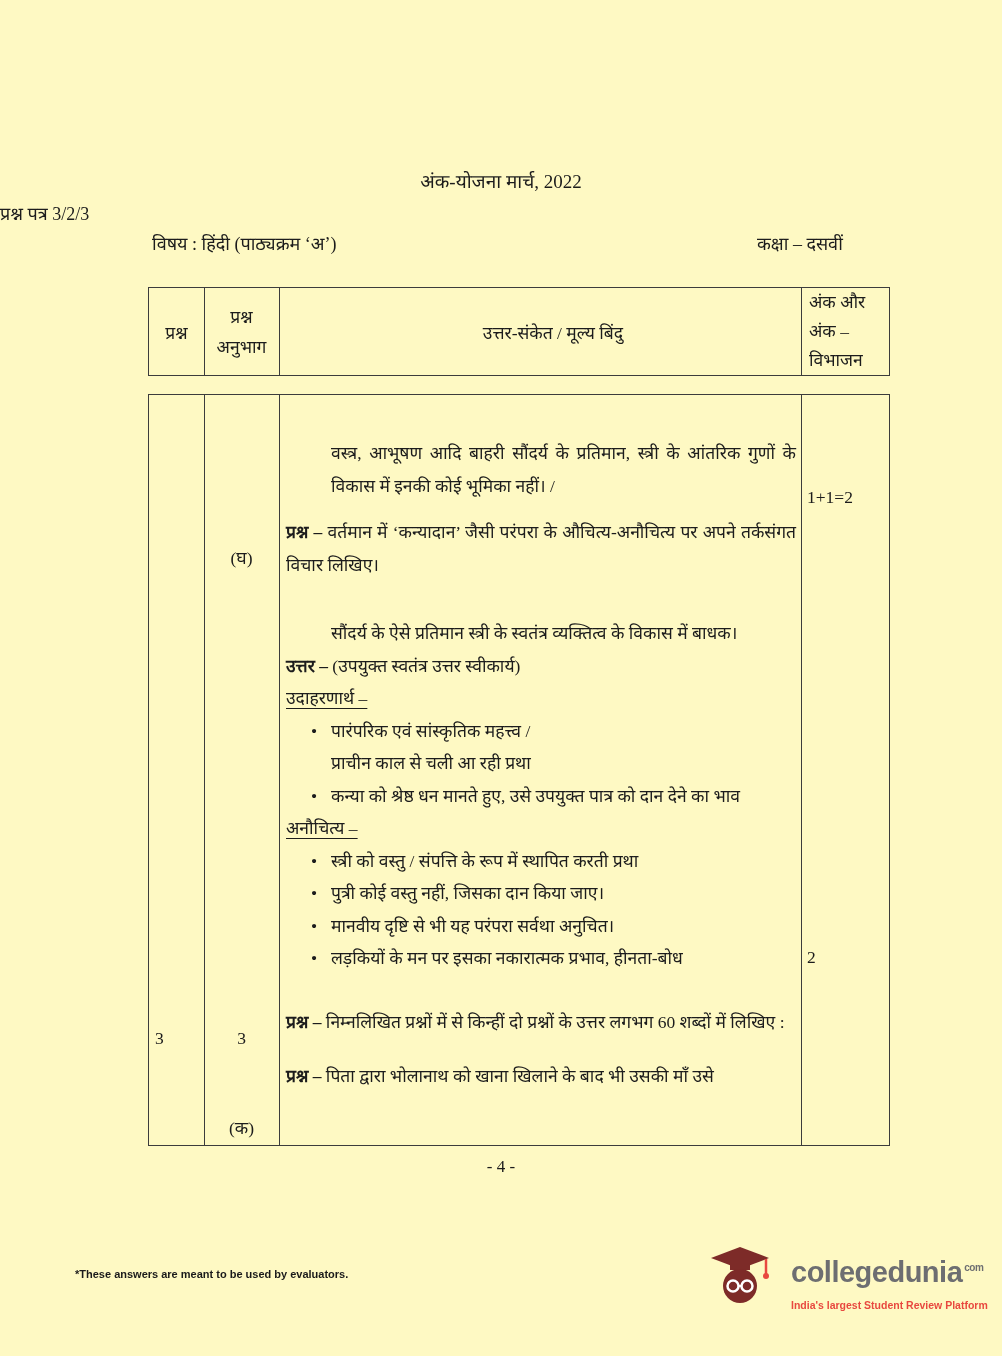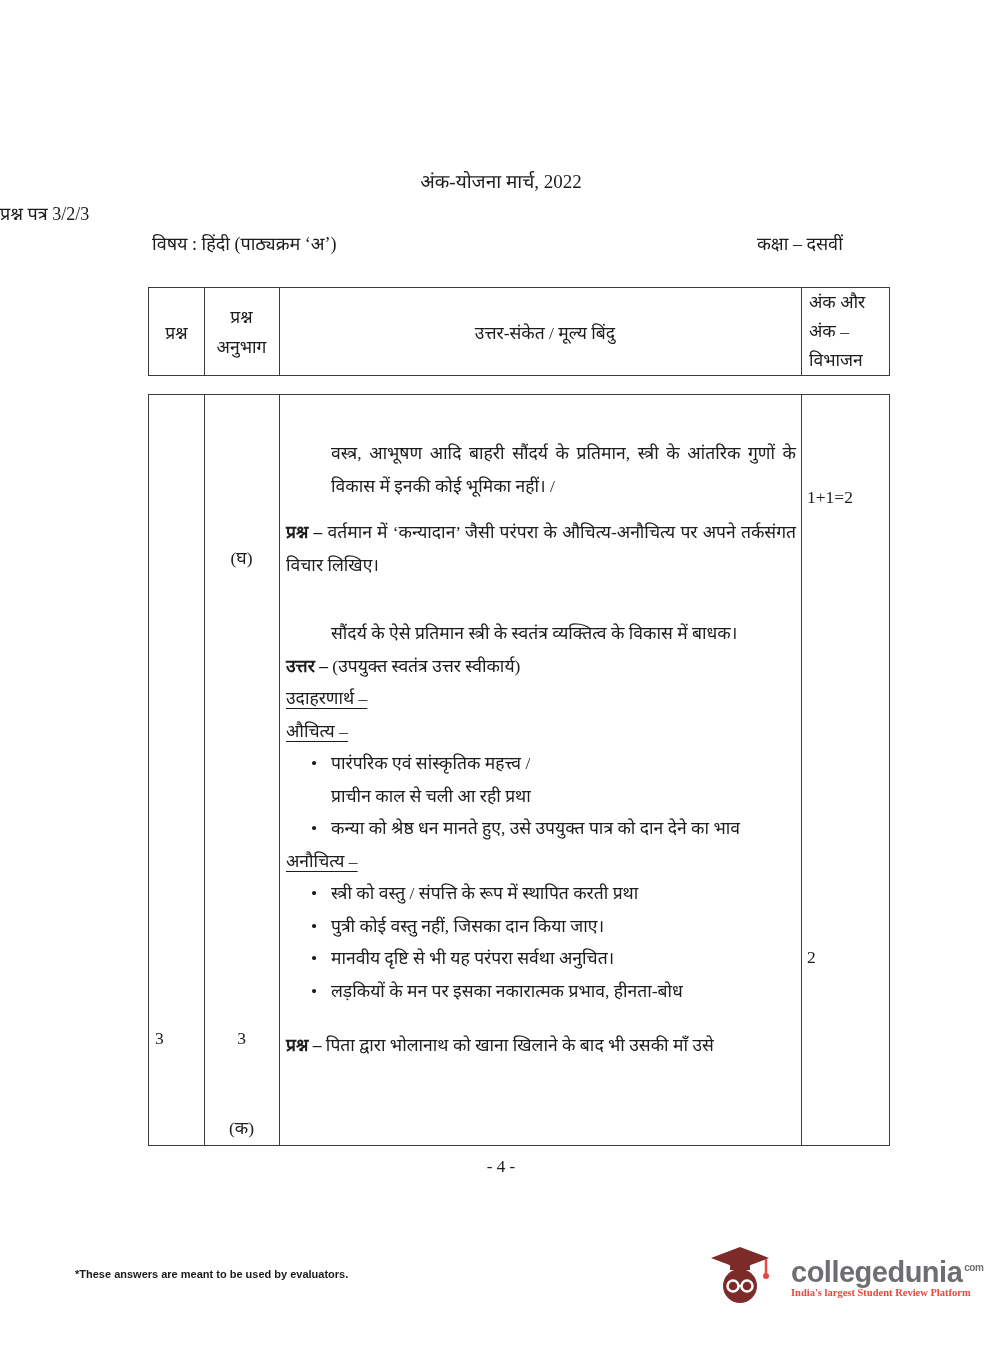--- a/index.html
+++ b/index.html
@@ -1,35 +1,35 @@
 <!DOCTYPE html>
 <html><head>
 <meta charset="utf-8">
 <style>
   * { margin:0; padding:0; box-sizing:border-box; }
   body { background:#e9e9e9; }
   .page {
     position:relative; width:1002px; height:1356px; margin:0 auto;
-    background:#ffffff; color:#1c1c1c; overflow:hidden;
+    background:#fef9c3; color:#1c1c1c; overflow:hidden;
     font-family:"Liberation Serif","DejaVu Serif",serif;
   }
   .doc-title   { position:absolute; top:168px; left:0; width:100%; text-align:center; font-size:19px; }
   .doc-paper   { position:absolute; top:201px; left:0; width:100%; text-align:left; font-size:18px; }
   .doc-subject { position:absolute; top:231px; left:152px; font-size:18px; }
   .doc-class   { position:absolute; top:231px; left:757px; font-size:18px; }
 
   .thead-box { position:absolute; left:148px; top:287px; width:742px; height:89px; border:1.5px solid #3c3c3c; }
   .tbody-box { position:absolute; left:148px; top:394px; width:742px; height:752px; border:1.5px solid #3c3c3c; }
   .vline { position:absolute; top:0; bottom:0; width:0; border-left:1.5px solid #3c3c3c; }
   .v1 { left:55px; } .v2 { left:130px; } .v3 { left:652px; }
 
   .th { position:absolute; top:0; height:100%; font-size:17.5px; }
   .th-q { left:0; width:55px; display:flex; align-items:center; justify-content:center; }
   .th-s { left:55px; width:75px; display:flex; flex-direction:column; align-items:center; justify-content:center; line-height:30px; }
-  .th-a { left:130px; width:522px; display:flex; align-items:center; justify-content:center;padding-left:10px; }
+  .th-a { left:138px; width:522px; display:flex; align-items:center; justify-content:center;padding-left:10px; }
   .th-m { left:652px; width:90px; display:flex; flex-direction:column; justify-content:center; padding-left:8px; line-height:29px; }
 
   .lbl   { position:absolute; font-size:17.5px; }
   .lbl-gha   { left:55px; width:75px; top:150px; text-align:center; }
   .lbl-q3num { left:6px;  width:49px; top:633px; }
   .lbl-q3sec { left:55px; width:75px; top:633px; text-align:center; }
   .lbl-ka    { left:55px; width:75px; top:720px; text-align:center; }
   .marks { position:absolute; left:658px; font-size:17.5px; }
   .marks-1 { top:92px; }
   .marks-2 { top:552px; }
@@ -49,21 +49,21 @@
   .btext { flex:1; text-align:justify; }
 
   .page-num { position:absolute; top:1157px; left:0; width:100%; text-align:center; font-size:17px; }
   .footnote { position:absolute; left:75px; top:1268px; font-family:"Liberation Sans","DejaVu Sans",sans-serif; font-size:11px; font-weight:bold; color:#1a1a1a; }
 
   .brand { position:absolute; left:708px; top:1244px; display:flex; align-items:flex-start; gap:19px; }
   .mascot { width:64px; height:64px; }
   .brand-text { padding-top:9px; }
   .brand-name { font-family:"Liberation Sans","DejaVu Sans",sans-serif; font-weight:bold; font-size:29px; line-height:30px; color:#6d6e71; letter-spacing:-0.5px; }
   .brand-suffix { font-size:10px; vertical-align:super; margin-left:2px; color:#6d6e71; font-weight:bold; }
-  .brand-tagline { font-family:Liberation Serif, serif; font-size:10.5px; font-weight:bold; color:#e8483f; margin-top:0; }
+  .brand-tagline { font-family:Liberation Sans, sans-serif; font-size:10.5px; font-weight:bold; color:#e8483f; margin-top:12px; }
 </style>
 </head>
 <body>
 
 <div class="page">
 
   <div class="doc-title">अंक-योजना मार्च, 2022</div>
   <div class="doc-paper">प्रश्न पत्र  3/2/3</div>
   <div class="doc-subject">विषय : हिंदी (पाठ्यक्रम ‘अ’)</div>
   <div class="doc-class">कक्षा – दसवीं</div>
@@ -107,23 +107,20 @@
       <div class="para indent">सौंदर्य के ऐसे प्रतिमान स्त्री के स्वतंत्र व्यक्तित्व के विकास में बाधक।</div>
 
       <div class="para">
         <span class="b">उत्तर –</span><span> (उपयुक्त स्वतंत्र उत्तर स्वीकार्य)</span>
       </div>
 
       <div class="para">
         <span class="u">उदाहरणार्थ –</span>
       </div>
 
-      <div class="para">
-        <span class="u">औचित्य –</span>
-      </div>
 
       <div class="bullet">
         <span class="dot"></span>
         <div class="btext">
           <div>पारंपरिक एवं सांस्कृतिक महत्त्व /</div>
           <div>प्राचीन काल से चली आ रही प्रथा</div>
         </div>
       </div>
 
       <div class="bullet">
@@ -145,20 +142,23 @@
       </div>
       <div class="bullet">
         <span class="dot"></span>
         <div class="btext">मानवीय दृष्टि से भी यह परंपरा सर्वथा अनुचित।</div>
       </div>
       <div class="bullet">
         <span class="dot"></span>
         <div class="btext">लड़कियों के मन पर इसका नकारात्मक प्रभाव, हीनता-बोध</div>
       </div>
 
+      <div class="para mt-q3">
+        <span class="b">प्रश्न –</span><span> निम्नलिखित प्रश्नों में से किन्हीं दो प्रश्नों के उत्तर लगभग 60 शब्दों में लिखिए :</span>
+      </div>
 
       <div class="para mt-ka">
         <span class="b">प्रश्न –</span><span> पिता द्वारा भोलानाथ को खाना खिलाने के बाद भी उसकी माँ उसे</span>
       </div>
 
     </div>
   </div>
 
   <div class="page-num">- 4 -</div>
   <div class="footnote">*These answers are meant to be used by evaluators.</div>

